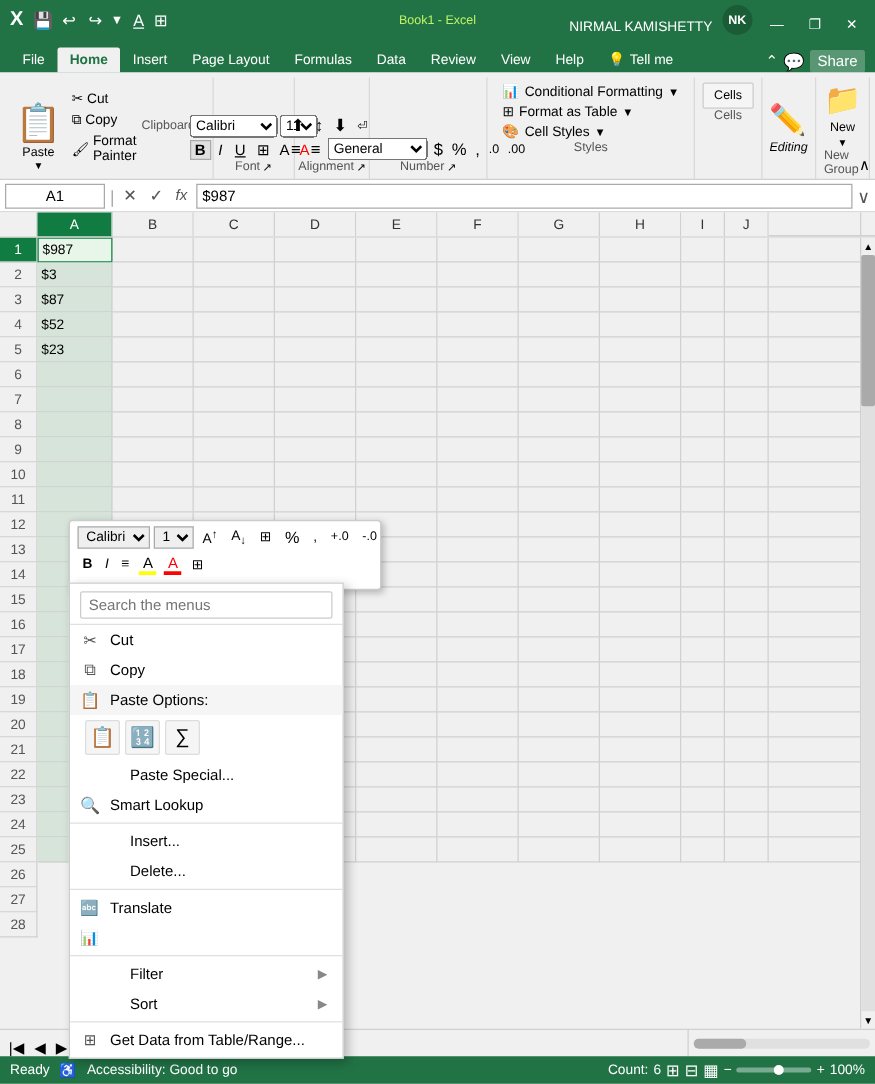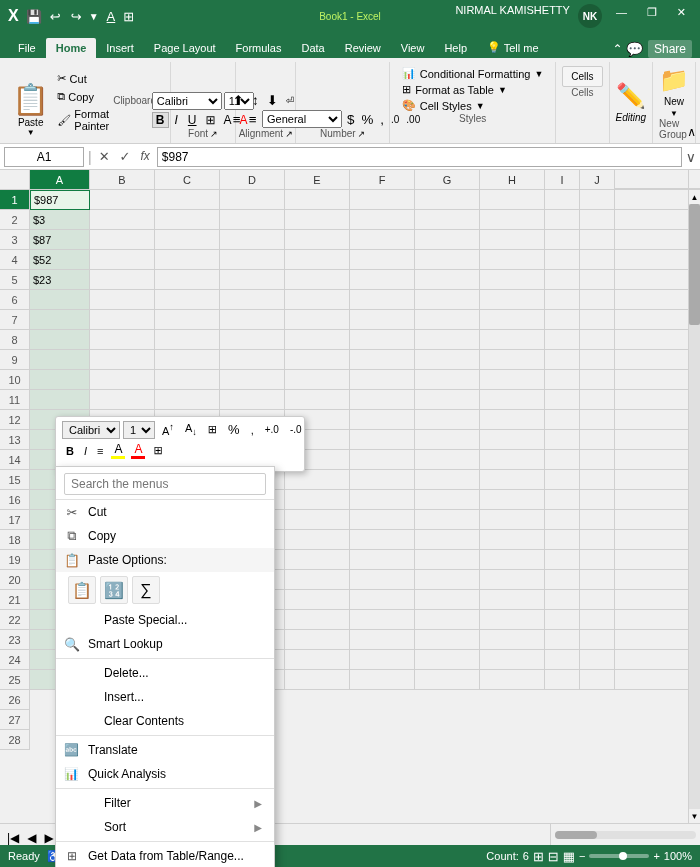--- a/index.html
+++ b/index.html
@@ -10,21 +10,21 @@
       background: #217346;
       color: white;
       height: 32px;
       display: flex;
       align-items: center;
       padding: 0 8px;
       justify-content: space-between;
     }
     .title-bar-left { display: flex; align-items: center; gap: 4px; }
     .title-bar-center { position: absolute; left: 50%; transform: translateX(-50%); font-size: 10px; color: #bef264; }
-    .title-bar-right { display: flex; align-items: flex-start; gap: 8px; margin-left: auto; }
+    .title-bar-right { display: flex; align-items: flex-end; gap: 8px; margin-left: auto; }
     .title-btn { color: white; font-size: 11px; cursor: pointer; padding: 2px 6px; }
     .user-badge { background: #1a5c36; border-radius: 50%; width: 24px; height: 24px; display: flex; align-items: center; justify-content: center; font-size: 10px; font-weight: bold; }
 
     
     .ribbon-tabs {
       background: #217346;
       display: flex;
       align-items: flex-end;
       padding: 0 8px;
       height: 26px;
@@ -1100,43 +1100,38 @@
 
       <div class="ctx-item">
         <span class="ctx-icon">🔍</span>
         <span class="ctx-label">Smart Lookup</span>
       </div>
 
       <div class="ctx-separator"></div>
 
       <div class="ctx-item ctx-indent">
         <span class="ctx-icon"></span>
-        <span class="ctx-label">Delete...</span>
+        <span class="ctx-label">Insert...</span>
       </div>
 
       <div class="ctx-item ctx-indent">
         <span class="ctx-icon"></span>
-        <span class="ctx-label">Insert...</span>
-      </div>
-
-      <div class="ctx-item ctx-indent">
-        <span class="ctx-icon"></span>
-        <span class="ctx-label">Clear Contents</span>
-      </div>
+        <span class="ctx-label">Delete...</span>
+      </div>
+
 
       <div class="ctx-separator"></div>
 
       <div class="ctx-item">
         <span class="ctx-icon" style="font-size:12px;">🔤</span>
         <span class="ctx-label">Translate</span>
       </div>
 
       <div class="ctx-item">
         <span class="ctx-icon" style="font-size:12px;">📊</span>
-        <span class="ctx-label">Quick Analysis</span>
       </div>
 
       <div class="ctx-separator"></div>
 
       <div class="ctx-item ctx-indent">
         <span class="ctx-icon"></span>
         <span class="ctx-label">Filter</span>
         <span class="ctx-arrow">▶</span>
       </div>
 

